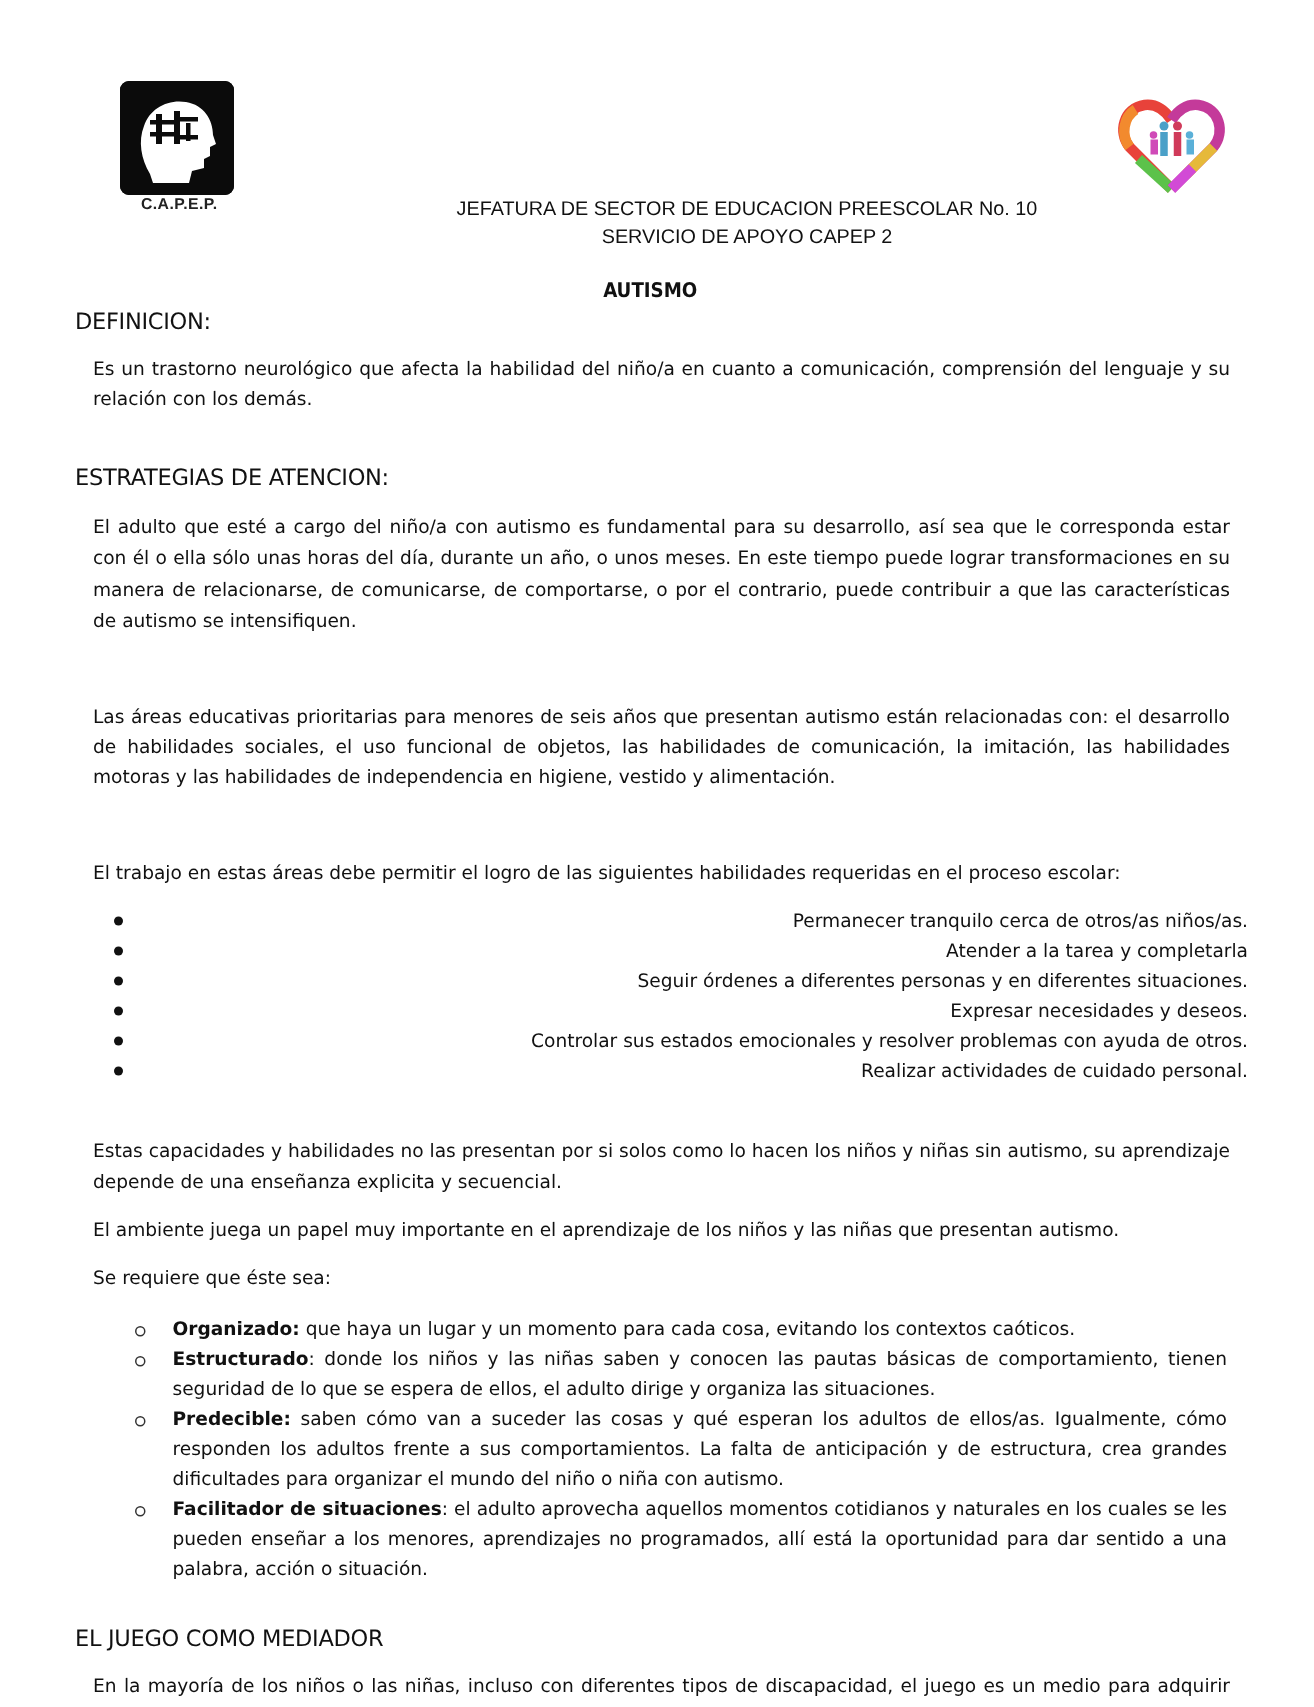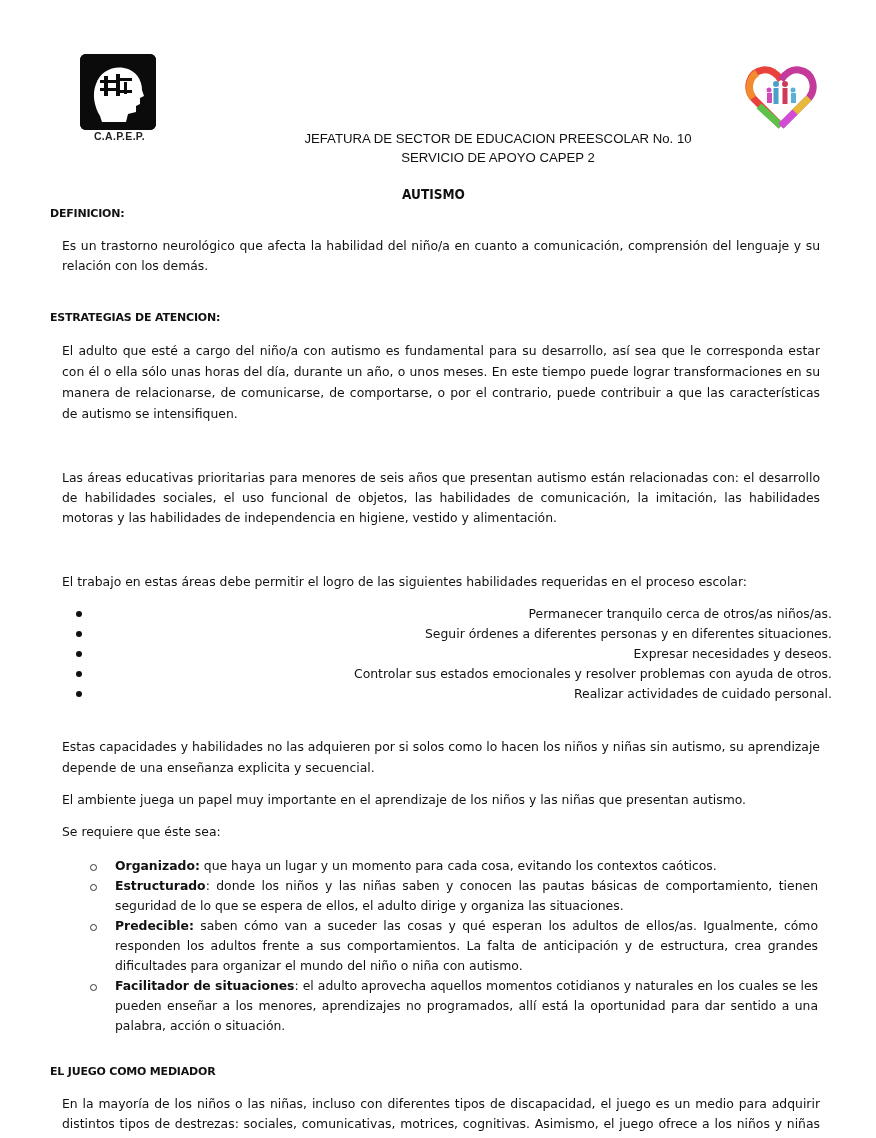--- a/index.html
+++ b/index.html
@@ -11,21 +11,21 @@
   .logo-left-caption { position:absolute; left:72px; top:130px; width:95px; text-align:center;
                font-family:"Liberation Sans", sans-serif; font-size:10.5px; letter-spacing:0.3px; color:#222;font-weight:bold; }
   .logo-right { position:absolute; left:745px; top:64px; width:72px; height:66px; }
   .hdr { position:absolute; left:0; width:876px; text-align:center;
          font-family:"Liberation Sans", sans-serif; font-size:13.2px; color:#111; }
   .hdr1 { top:131px; left:60px; }
   .hdr2 { top:150px; left:60px; }
   .title { position:absolute; top:186px; left:0; width:867px; text-align:center;
            font-weight:bold; font-size:13.5px; font-family:"DejaVu Sans Condensed","DejaVu Sans", sans-serif; }
   .content { position:absolute; left:50px; top:204px; width:782px; font-size:12.4px; line-height:20px; }
-  .h { font-weight:bold; font-size:11px; margin:0; line-height:20px; letter-spacing:-0.2px; }
+  .h { font-weight:normal; font-size:15px; margin:0; line-height:20px; letter-spacing:-0.2px; }
   p { margin:12px; text-align:justify; }
   .gap { height:20px; }
   .gap-s { height:12px; }
   ul.bullets { list-style:none; margin:0; padding:0 0 0 26px; }
   ul.bullets li { position:relative; padding-left:25px; line-height:20px;text-align:right; }
   ul.bullets li .dot { position:absolute; left:0; top:7px; width:6px; height:6px; border-radius:50%; background:#111; }
   ul.circles { list-style:none; margin:14px; padding:0 0 0 26px; }
   ul.circles li { position:relative; padding-left:25px; line-height:20px; text-align:justify; }
   ul.circles li .ring { position:absolute; left:0; top:8px; width:5px; height:5px; border-radius:50%; border:1px solid #333; }
   b.term { font-weight:bold; }
@@ -84,28 +84,29 @@
 
     <h2 class="h">ESTRATEGIAS DE ATENCION:</h2>
     <p style="line-height:21px;">El adulto que esté a cargo del niño/a con autismo es fundamental para su desarrollo, así sea que le corresponda estar con él o ella sólo unas horas del día, durante un año, o unos meses. En este tiempo puede lograr transformaciones en su manera de relacionarse, de comunicarse, de comportarse, o por el contrario, puede contribuir a que las características de autismo se intensifiquen.</p>
     <div class="gap"></div>
     <p>Las áreas educativas prioritarias para menores de seis años que presentan autismo están relacionadas con: el desarrollo de habilidades sociales, el uso funcional de objetos, las habilidades de comunicación, la imitación, las habilidades motoras y las habilidades de independencia en higiene, vestido y alimentación.</p>
     <div class="gap"></div>
     <p>El trabajo en estas áreas debe permitir el logro de las siguientes habilidades requeridas en el proceso escolar:</p>
 
     <ul class="bullets">
       <li><span class="dot"></span><span>Permanecer tranquilo cerca de otros/as niños/as.</span></li>
+      <li><span class="dot"></span><span>Atender a la tarea y completarla</span></li>
       <li><span class="dot"></span><span>Seguir órdenes a diferentes personas y en diferentes situaciones.</span></li>
       <li><span class="dot"></span><span>Expresar necesidades y deseos.</span></li>
       <li><span class="dot"></span><span>Controlar sus estados emocionales y resolver problemas con ayuda de otros.</span></li>
       <li><span class="dot"></span><span>Realizar actividades de cuidado personal.</span></li>
     </ul>
     <div class="gap"></div>
 
-    <p style="line-height:21px;">Estas capacidades y habilidades no las adquieren por si solos como lo hacen los niños y niñas sin autismo, su aprendizaje depende de una enseñanza explicita y secuencial.</p>
+    <p style="line-height:21px;">Estas capacidades y habilidades no las presentan por si solos como lo hacen los niños y niñas sin autismo, su aprendizaje depende de una enseñanza explicita y secuencial.</p>
     <p>El ambiente juega un papel muy importante en el aprendizaje de los niños y las niñas que presentan autismo.</p>
     <p>Se requiere que éste sea:</p>
 
     <ul class="circles">
       <li><span class="ring"></span><b class="term">Organizado:</b><span> que haya un lugar y un momento para cada cosa, evitando los contextos caóticos.</span></li>
       <li><span class="ring"></span><b class="term">Estructurado</b><span>: donde los niños y las niñas saben y conocen las pautas básicas de comportamiento, tienen seguridad de lo que se espera de ellos, el adulto dirige y organiza las situaciones.</span></li>
       <li><span class="ring"></span><b class="term">Predecible:</b><span> saben cómo van a suceder las cosas y qué esperan los adultos de ellos/as. Igualmente, cómo responden los adultos frente a sus comportamientos. La falta de anticipación y de estructura, crea grandes dificultades para organizar el mundo del niño o niña con autismo.</span></li>
       <li><span class="ring"></span><b class="term">Facilitador de situaciones</b><span>: el adulto aprovecha aquellos momentos cotidianos y naturales en los cuales se les pueden enseñar a los menores, aprendizajes no programados, allí está la oportunidad para dar sentido a una palabra, acción o situación.</span></li>
     </ul>
     <div class="gap-s"></div>

